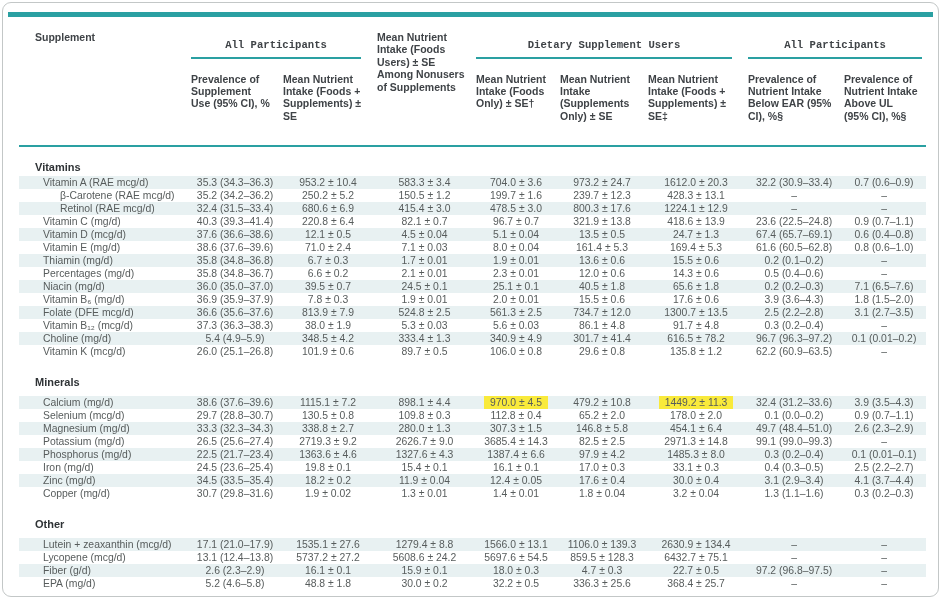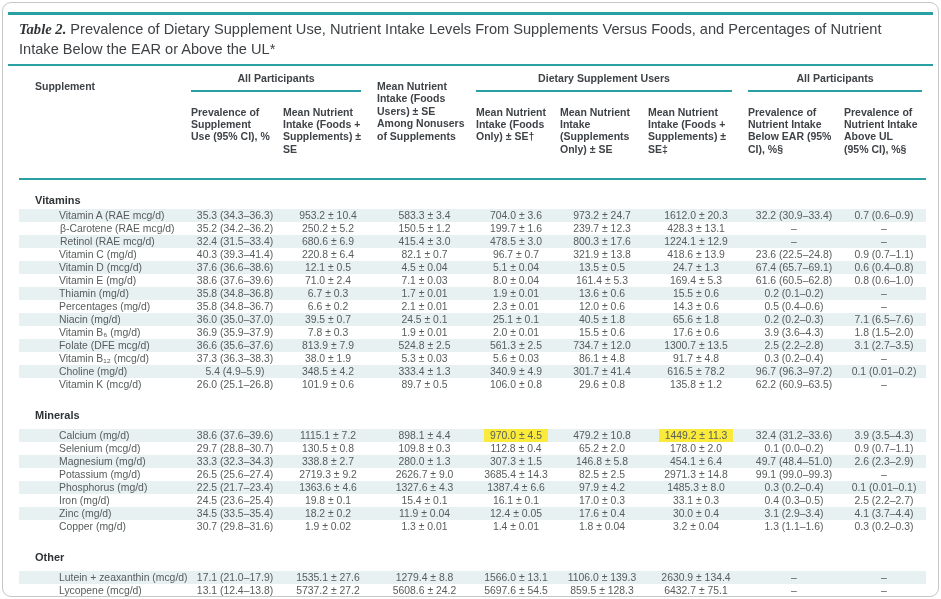--- a/index.html
+++ b/index.html
@@ -8,45 +8,42 @@
   .frame{position:absolute;left:2px;top:2px;width:935px;height:593px;background:#fff;
          border:1px solid #c3c7c7;border-radius:9px;overflow:hidden;}
   .rule{height:3px;background:var(--accent,#2aa0a2);margin:0 5px;}
   .rule.top{margin-top:9px;}
   .rule.mid{height:2px;}
   .title{padding:4px 44px 5px 16px;font-size:14.6px;line-height:20px;color:#3e4245;}
   .title .tprefix{font-family:"Liberation Serif",serif;font-style:italic;font-weight:bold;color:#323537;}
   table{border-collapse:collapse;table-layout:fixed;width:907px;margin:0 16px;}
   thead th{font-weight:bold;color:#3f4347;font-size:10.5px;text-align:left;vertical-align:top;
            padding:14px 8px 2px 2px;line-height:1.18;}
-  th.th-group{padding:0 0 0 0;}
+  th.th-group{padding:16px 0 0 0;font-family:Liberation Mono, monospace;}
   .grp{text-align:center;font-size:10.6px;padding:6px 0 5px;border-bottom:2px solid var(--accent,#2aa0a2);
        margin:0 14px 0 2px;color:#3f4347;}
   .grp.last{margin-right:4px;}
   tr.subhdr th{height:70px;}
   th.hrule{border-bottom:2px solid var(--accent,#2aa0a2);}
   tbody td{font-size:10.4px;color:#575c5c;height:13px;line-height:13px;padding:0 2px;
            white-space:nowrap;overflow:hidden;}
-  td.lbl{text-align:left;padding-left:40px;}
+  td.lbl{text-align:left;padding-left:24px;}
   td.lbl.ind2{padding-left:41px;}
   td.val{text-align:center;}
   tr.band td{background:#e8f1f2;}
   td.section-header{font-weight:bold;color:#2f3336;font-size:11px;height:17px;line-height:15px;
                     padding:12px 0 0 16px;background:#fff !important;}
   td.section-header.gap{padding-top:12px;height:26px;}
   .hl{background:var(--hlcolor,#f9ea3b);display:inline-block;padding:0 6px;line-height:13px;}
 </style>
 </head>
 <body>
 
 <div class="frame">
   <div class="rule top"></div>
-  <div class="title">
-    <span class="tprefix">Table 2.</span><span> Prevalence of Dietary Supplement Use, Nutrient Intake Levels From Supplements Versus Foods, and Percentages of Nutrient Intake Below the EAR or Above the UL*</span>
-  </div>
   <div class="rule mid"></div>
 
   <table>
     <colgroup>
       <col style="width:170px">
         <col style="width:92px">
         <col style="width:94px">
         <col style="width:99px">
       <col style="width:84px">
         <col style="width:88px">

